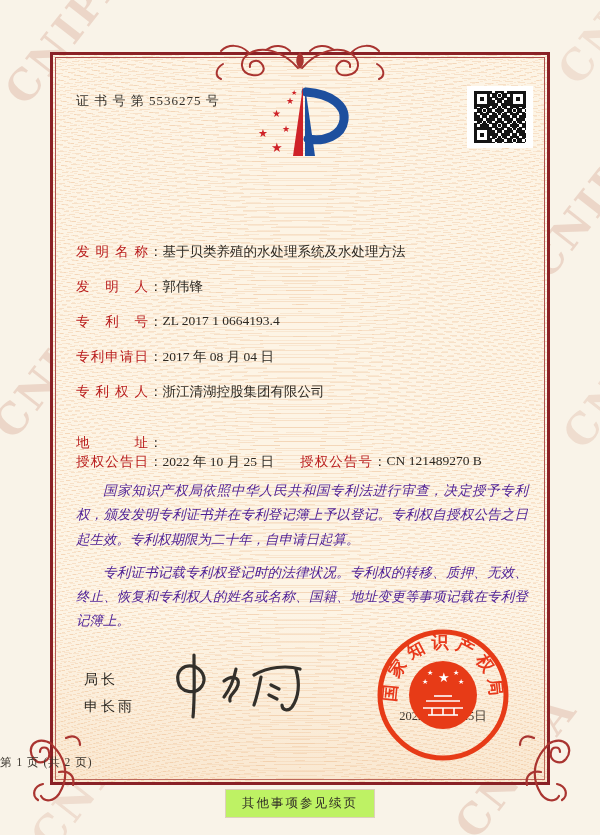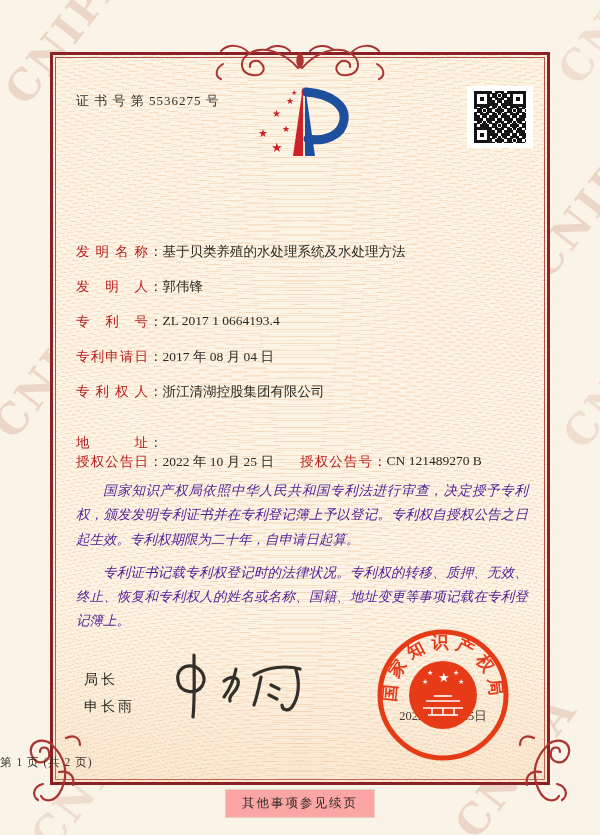--- a/index.html
+++ b/index.html
@@ -85,21 +85,21 @@
     position:absolute;left:76px;top:479px;width:452px;
     font-size:13.5px;line-height:1.8;font-style:italic;color:#4c1d95;
   }
   .paras p{margin:0 0 9px 0;text-indent:2em;text-align:justify;}
   .sig-block{position:absolute;left:84px;top:667px;font-size:14px;letter-spacing:3px;line-height:1.9;color:#2c2822;}
   .sig-script{position:absolute;left:158px;top:645px;}
   .seal{position:absolute;left:376px;top:628px;z-index:4;}
   .page-num{position:absolute;left:0;top:755px;width:100%;text-align:left;font-size:11.5px;color:#3c362e;letter-spacing:1px;}
   .footer-note{
     position:absolute;left:50%;top:789px;transform:translateX(-50%);
-    background:#fca5a5;border:1px solid #ded0bd;
+    background:#bef264;border:1px solid #ded0bd;
     padding:5px 16px;font-size:12.5px;letter-spacing:2px;color:#2f2b25;
     z-index:4;
   }
   .ornament-top{position:absolute;left:210px;top:36px;z-index:3;}
   .corner{position:absolute;z-index:3;}
   .corner.bl{left:22px;top:726px;}
   .corner.br{left:516px;top:726px;transform:scaleX(-1);}
 </style>
 </head>
 <body>

